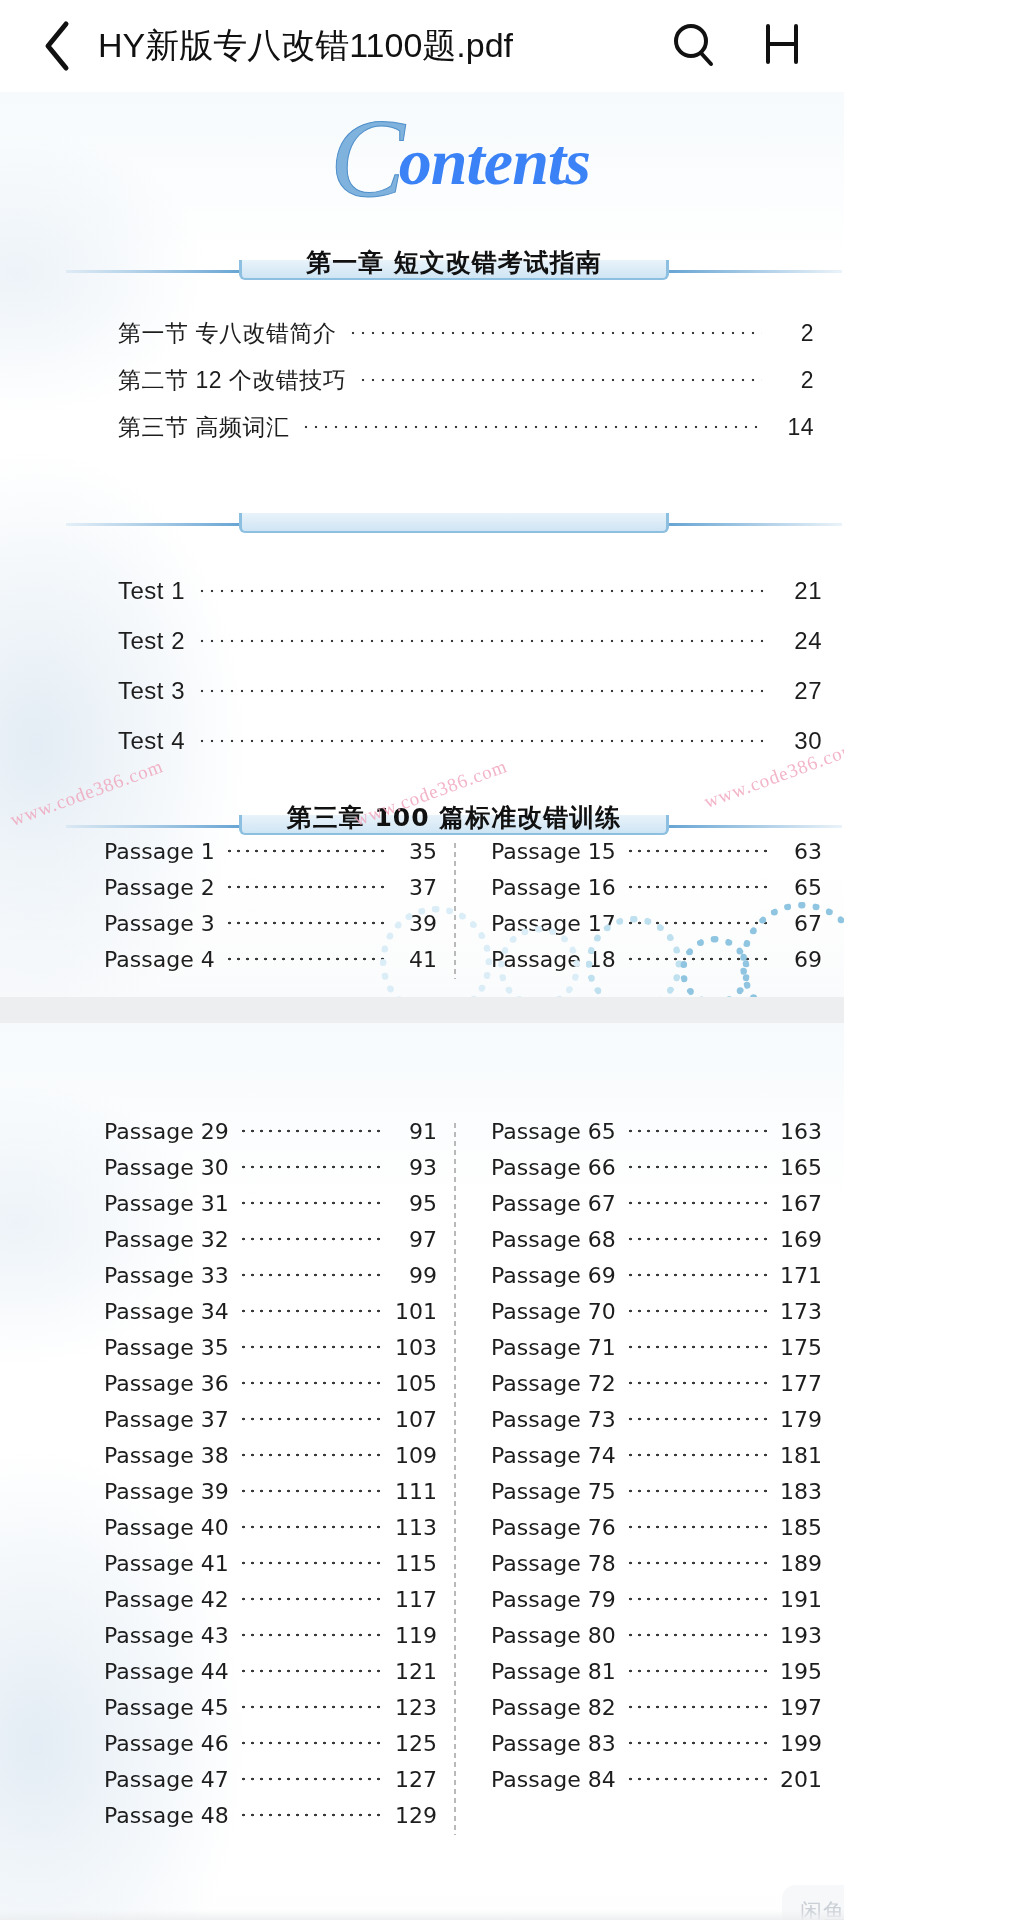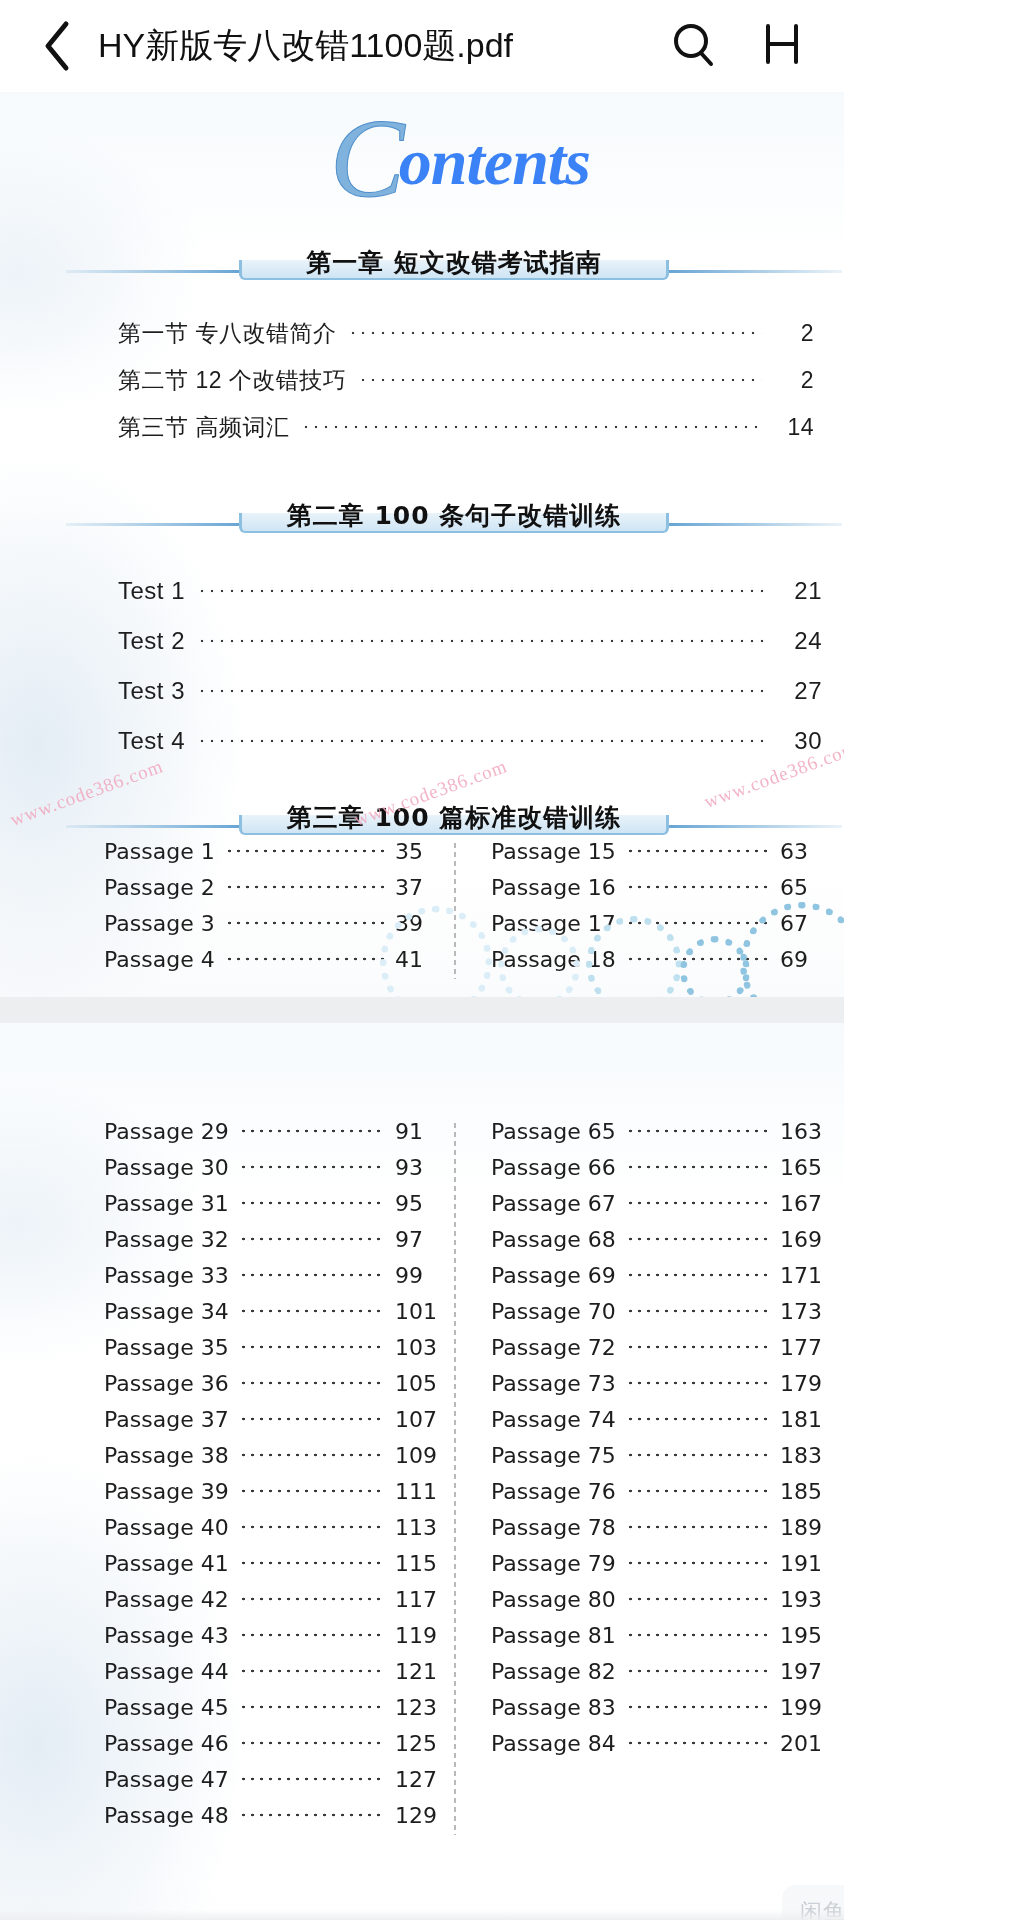--- a/index.html
+++ b/index.html
@@ -214,21 +214,21 @@
     flex: 1 1 auto;
     margin: 0 10px;
     position: relative;
     top: -4px;
     height: 8px;
     background-image: radial-gradient(circle, #3a3a3a 1.15px, rgba(0,0,0,0) 1.6px);
     background-size: 9px 8px;
     background-repeat: repeat-x;
     background-position: left center;
   }
-  .p-row .pg { flex: 0 0 auto; min-width: 42px; }
+  .p-row .pg { flex: 0 0 auto; min-width: 42px; text-align: right; }
 
   
   .deco { position: absolute; pointer-events: none; }
   .ring {
     position: absolute;
     border-radius: 50%;
     border: 7px dotted #bfe0ef;
   }
   .ring.dark { border-color: #8fc5e0; }
   .ring.pale { border-color: #dbeef7; }
@@ -333,21 +333,20 @@
           <div class="toc-row">
             <span class="lbl">第三节 高频词汇</span>
             <span class="dots"></span>
             <span class="pg">14</span>
           </div>
         </div>
 
         <div class="chapter" style="margin-top:40px;">
           <div class="rule"></div>
           <div class="tab"></div>
-          <div class="label">第二章 100 条句子改错训练</div>
         </div>
 
         <div class="toc-block tests">
           <div class="toc-row test">
             <span class="lbl">Test 1</span>
             <span class="dots"></span>
             <span class="pg">21</span>
           </div>
           <div class="toc-row test">
             <span class="lbl">Test 2</span>
@@ -570,20 +569,25 @@
                 <span class="lbl">Passage 69</span>
                 <span class="dots"></span>
                 <span class="pg">171</span>
               </div>
               <div class="p-row">
                 <span class="lbl">Passage 70</span>
                 <span class="dots"></span>
                 <span class="pg">173</span>
               </div>
               <div class="p-row">
+                <span class="lbl">Passage 71</span>
+                <span class="dots"></span>
+                <span class="pg">175</span>
+              </div>
+              <div class="p-row">
                 <span class="lbl">Passage 72</span>
                 <span class="dots"></span>
                 <span class="pg">177</span>
               </div>
               <div class="p-row">
                 <span class="lbl">Passage 73</span>
                 <span class="dots"></span>
                 <span class="pg">179</span>
               </div>
               <div class="p-row">

